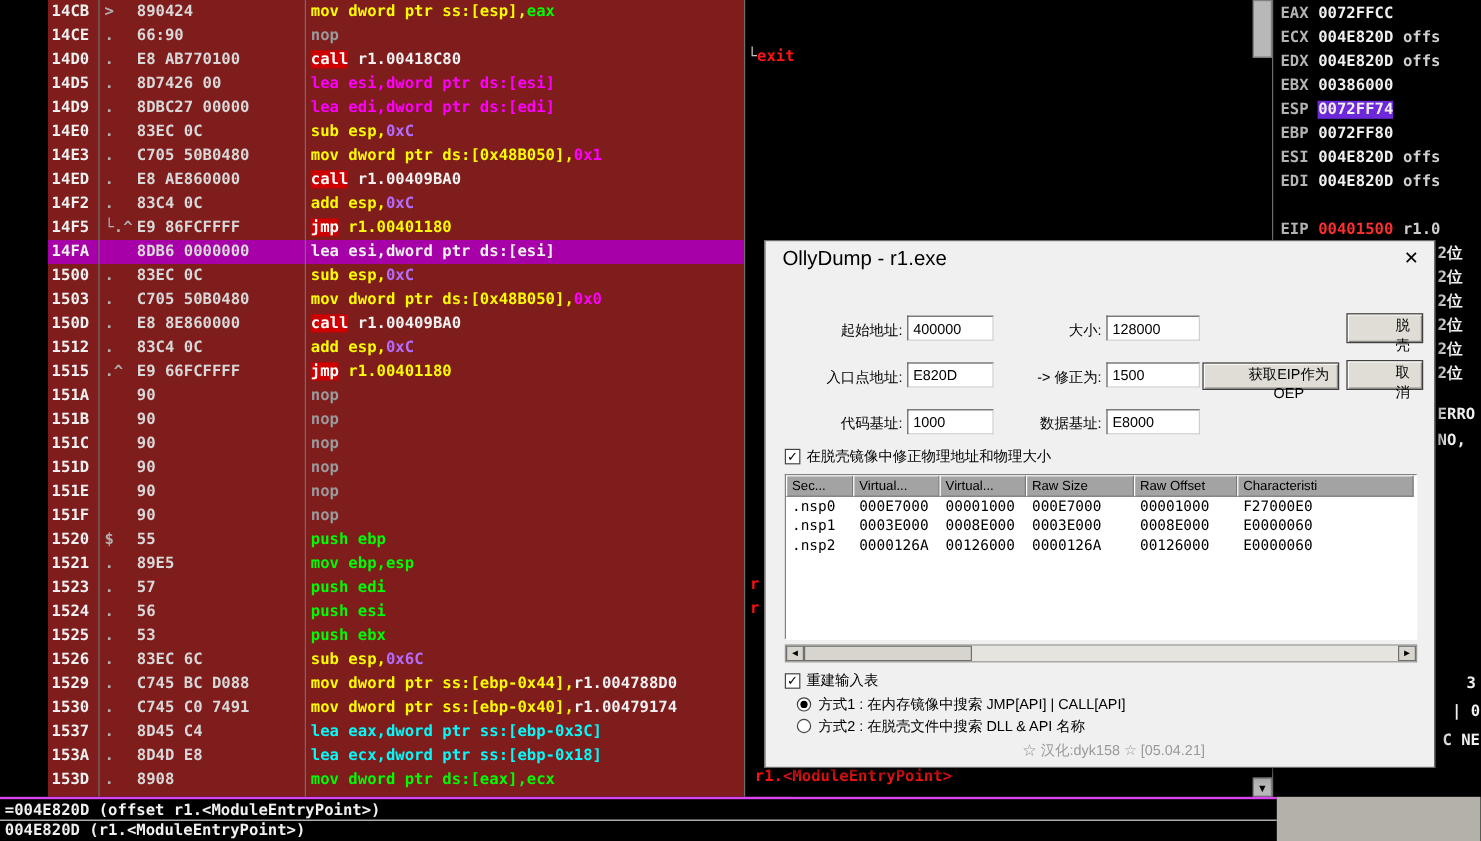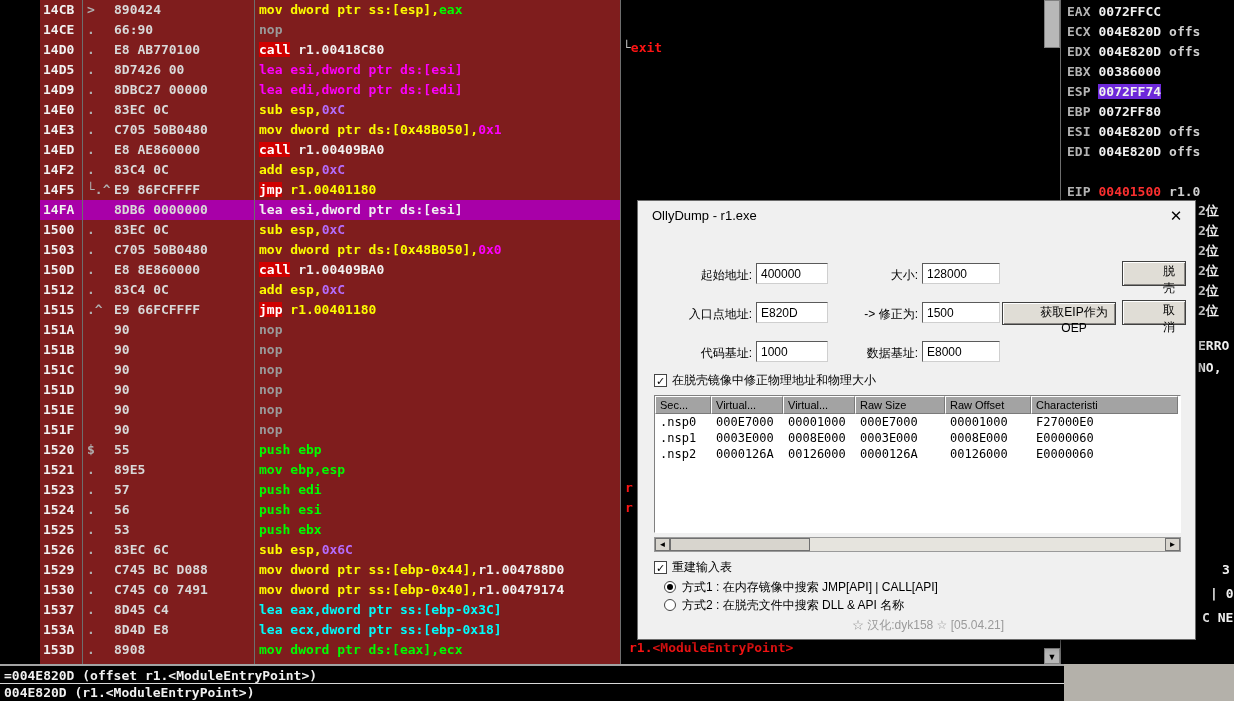--- a/index.html
+++ b/index.html
@@ -26,31 +26,31 @@
   .vthumb{position:absolute;left:0;top:0;width:16px;height:48px;background:#b8b8b8;border:1px solid #808080;box-sizing:border-box;}
   .vdown{position:absolute;left:0;bottom:0;width:16px;height:16px;background:#b8b8b8;color:#000;
          font:9px/16px "Liberation Sans",sans-serif;text-align:center;border:1px solid #808080;box-sizing:border-box;}
   
   #registers{position:absolute;left:1060px;top:0;width:174px;height:664px;background:#000;border-left:1px solid #6e6e6e;padding-top:4px;box-sizing:border-box;}
   .rrow{height:20px;line-height:20px;padding-left:6px;white-space:pre;font:bold 13px "DejaVu Sans Mono",monospace;}
   .rname{color:#b4b4b4;} .rval{color:#f0f0f0;margin-left:8px;} .rval.hl{background:#6d28d9;}
   .rval.eip{color:#fc3030;} .rext{color:#d0d0d0;margin-left:8px;}
   .frag{position:absolute;white-space:pre;font:bold 13px "DejaVu Sans Mono",monospace;color:#f0f0f0;z-index:1;}
   
-  #status{position:absolute;left:0;top:664px;width:1064px;height:37px;background:#000;border-top:2px solid #a3a3a3;box-sizing:border-box;}
+  #status{position:absolute;left:0;top:664px;width:1064px;height:37px;background:#000;border-top:2px solid #d946ef;box-sizing:border-box;}
   .sline{position:absolute;left:4px;white-space:pre;font:bold 13px "DejaVu Sans Mono",monospace;color:#f0f0f0;}
   #sline1{top:2px;} #sline2{top:19px;}
   #ssep{position:absolute;left:0;top:17px;width:100%;height:1px;background:#d8d8d8;}
   #corner{position:absolute;left:1064px;top:664px;width:170px;height:37px;background:#b4b1aa;}
   
   #dialog{position:absolute;left:637px;top:200px;width:559px;height:440px;background:#f0f0f0;
           border:1px solid #6a6a6a;box-shadow:4px 4px 10px rgba(0,0,0,.55);z-index:5;box-sizing:border-box;
           font-family:"Liberation Sans",sans-serif;}
   #dtitlebar{position:relative;height:30px;}
-  #dtitle{position:absolute;left:14px;top:0;line-height:30px;font-size:13px;color:#000;}
+  #dtitle{position:absolute;left:14px;top:0;line-height:30px;font-size:17px;color:#000;}
   #dclose{position:absolute;right:6px;top:3px;width:26px;height:24px;text-align:center;line-height:24px;font-size:15px;color:#000;cursor:pointer;}
   .dlabel{position:absolute;font-size:12px;color:#000;line-height:21px;text-align:right;white-space:pre;}
   .inp{position:absolute;background:#fff;border:1px solid;border-color:#5a5a5a #cfcfcf #cfcfcf #5a5a5a;
        font:12px "Liberation Sans",sans-serif;color:#000;padding:2px 4px;height:15px;}
   .btn{position:absolute;background:#e0ddd6;border:1px solid #404040;
        box-shadow:inset 1px 1px 0 #fff,inset -1px -1px 0 #8a8784;
        font:12px "Liberation Sans",sans-serif;color:#000;text-align:center;cursor:pointer;box-sizing:border-box;padding-left:36px;}
   .cbbox{position:absolute;width:13px;height:13px;background:#fff;border:1px solid #444;
          font:11px/12px "Liberation Sans",sans-serif;text-align:center;color:#000;box-sizing:border-box;}
   .cblabel{position:absolute;font-size:12px;color:#000;line-height:18px;white-space:pre;}

